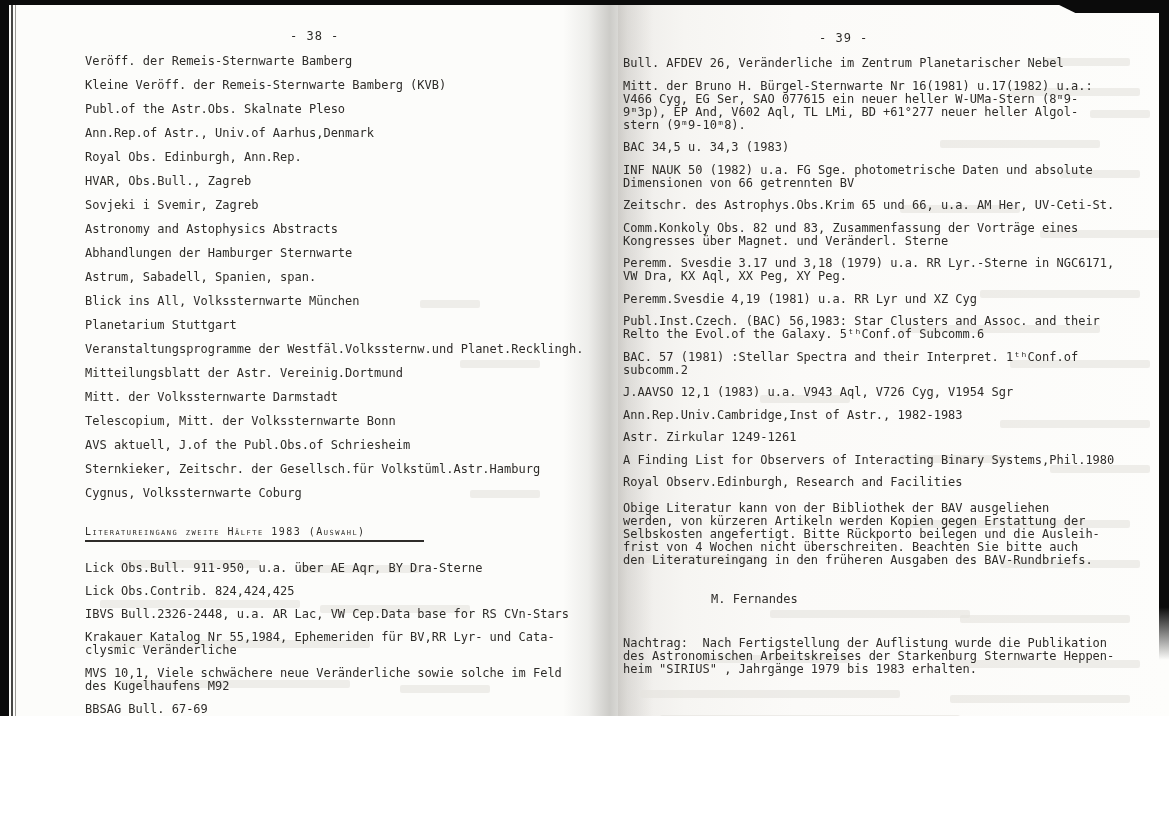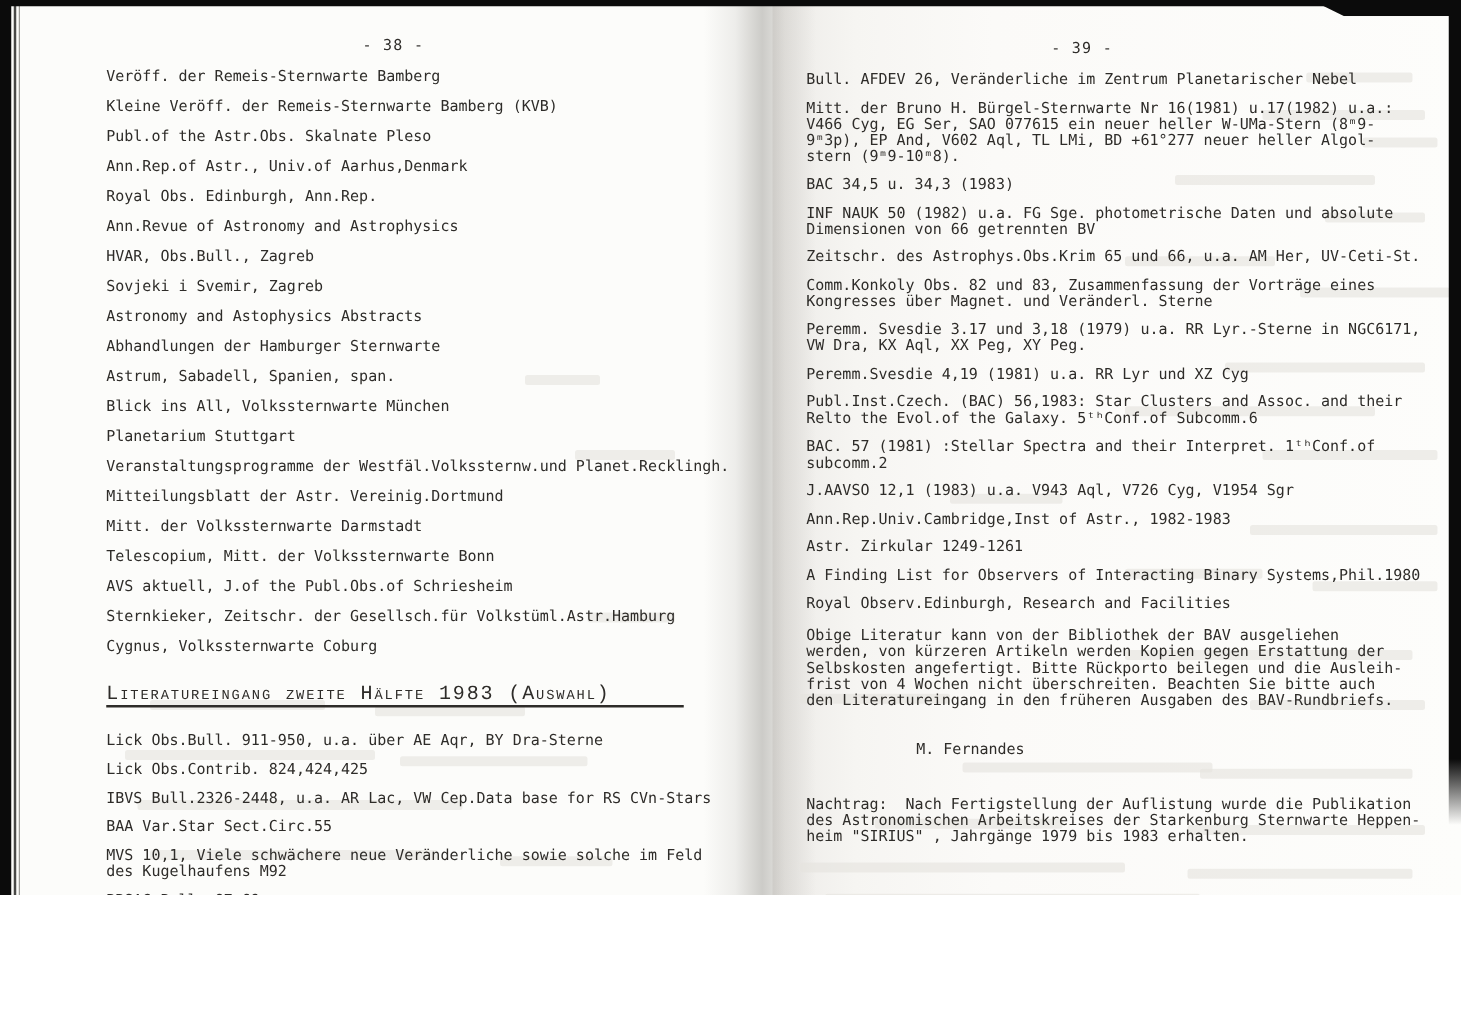--- a/index.html
+++ b/index.html
@@ -19,30 +19,30 @@
   .right-tint{position:absolute;left:618px;top:0;width:551px;height:826px;z-index:0;
     background:linear-gradient(90deg,#eceae7 0,#f6f5f2 12%,#fbfaf8 32%,#fdfdfb 100%);}
   .gutter{position:absolute;left:563px;top:0;width:90px;height:826px;z-index:1;
     background:linear-gradient(90deg,rgba(160,158,152,0) 0,rgba(160,158,152,.16) 28%,
       rgba(138,136,130,.42) 52%,rgba(160,158,152,.22) 72%,rgba(180,178,172,0) 100%);}
   .ghost{position:absolute;height:8px;background:#e6e4df;opacity:.62;filter:blur(.4px);
     border-radius:2px;z-index:1;}
   
   .page{position:absolute;font-size:12px;line-height:13px;z-index:2;}
   .page-left{left:85px;top:30px;width:522px;}
-  .page-right{left:645px;top:32px;width:512px;}
+  .page-right{left:623px;top:32px;width:512px;}
   .pagenum{margin-bottom:12px;letter-spacing:1px;}
   .page-left .pagenum{margin-left:205px;}
   .page-right .pagenum{margin-left:196px;}
   .pub{margin-bottom:11px;white-space:pre-wrap;}
   .entry{margin-bottom:10px;white-space:pre-wrap;}
   .page-right .entry{margin-bottom:9.5px;}
   .heading-wrap{margin-top:25px;margin-bottom:20px;}
-  .heading{display:inline-block;font-variant:small-caps;font-size:16px;letter-spacing:1.5px;
-    border-bottom:2px solid #2e2c29;padding-right:58px;padding-bottom:2px;font-family:Liberation Mono, monospace;}
+  .heading{display:inline-block;font-variant:small-caps;font-size:10px;letter-spacing:1.5px;
+    border-bottom:2px solid #2e2c29;padding-right:58px;padding-bottom:2px;}
   .closing{margin-top:13px;white-space:pre-wrap;}
   .signature{margin-top:26px;margin-left:88px;}
   .addendum{margin-top:31px;white-space:pre-wrap;}
 </style>
 </head>
 <body>
 
 <div class="scan">
 
   <div class="right-tint"></div>
@@ -55,21 +55,20 @@
   <div class="edge-right"></div>
 
   <div class="page page-left">
     <div class="pagenum">- 38 -</div>
     <div>
         <div class="pub">Veröff. der Remeis-Sternwarte Bamberg</div>
         <div class="pub">Kleine Veröff. der Remeis-Sternwarte Bamberg (KVB)</div>
         <div class="pub">Publ.of the Astr.Obs. Skalnate Pleso</div>
         <div class="pub">Ann.Rep.of Astr., Univ.of Aarhus,Denmark</div>
         <div class="pub">Royal Obs. Edinburgh, Ann.Rep.</div>
-        <div class="pub">Ann.Revue of Astronomy and Astrophysics</div>
         <div class="pub">HVAR, Obs.Bull., Zagreb</div>
         <div class="pub">Sovjeki i Svemir, Zagreb</div>
         <div class="pub">Astronomy and Astophysics Abstracts</div>
         <div class="pub">Abhandlungen der Hamburger Sternwarte</div>
         <div class="pub">Astrum, Sabadell, Spanien, span.</div>
         <div class="pub">Blick ins All, Volkssternwarte München</div>
         <div class="pub">Planetarium Stuttgart</div>
         <div class="pub">Veranstaltungsprogramme der Westfäl.Volkssternw.und Planet.Recklingh.</div>
         <div class="pub">Mitteilungsblatt der Astr. Vereinig.Dortmund</div>
         <div class="pub">Mitt. der Volkssternwarte Darmstadt</div>
@@ -78,21 +77,22 @@
         <div class="pub">Sternkieker, Zeitschr. der Gesellsch.für Volkstüml.Astr.Hamburg</div>
         <div class="pub">Cygnus, Volkssternwarte Coburg</div>
       </div>
     <div class="heading-wrap">
       <span class="heading">Literatureingang zweite Hälfte 1983 (Auswahl)</span>
     </div>
     <div>
         <div class="entry">Lick Obs.Bull. 911-950, u.a. über AE Aqr, BY Dra-Sterne</div>
         <div class="entry">Lick Obs.Contrib. 824,424,425</div>
         <div class="entry">IBVS Bull.2326-2448, u.a. AR Lac, VW Cep.Data base for RS CVn-Stars</div>
-        <div class="entry">BAA Var.Star Sect.Circ.55</div>
+        <div class="entry">Krakauer Katalog Nr 55,1984, Ephemeriden für BV,RR Lyr- und Cata-
+clysmic Veränderliche</div>
         <div class="entry">MVS 10,1, Viele schwächere neue Veränderliche sowie solche im Feld
 des Kugelhaufens M92</div>
         <div class="entry">BBSAG Bull. 67-69</div>
       </div>
   </div>
 
   <div class="page page-right">
     <div class="pagenum">- 39 -</div>
     <div>
         <div class="entry">Bull. AFDEV 26, Veränderliche im Zentrum Planetarischer Nebel</div>

